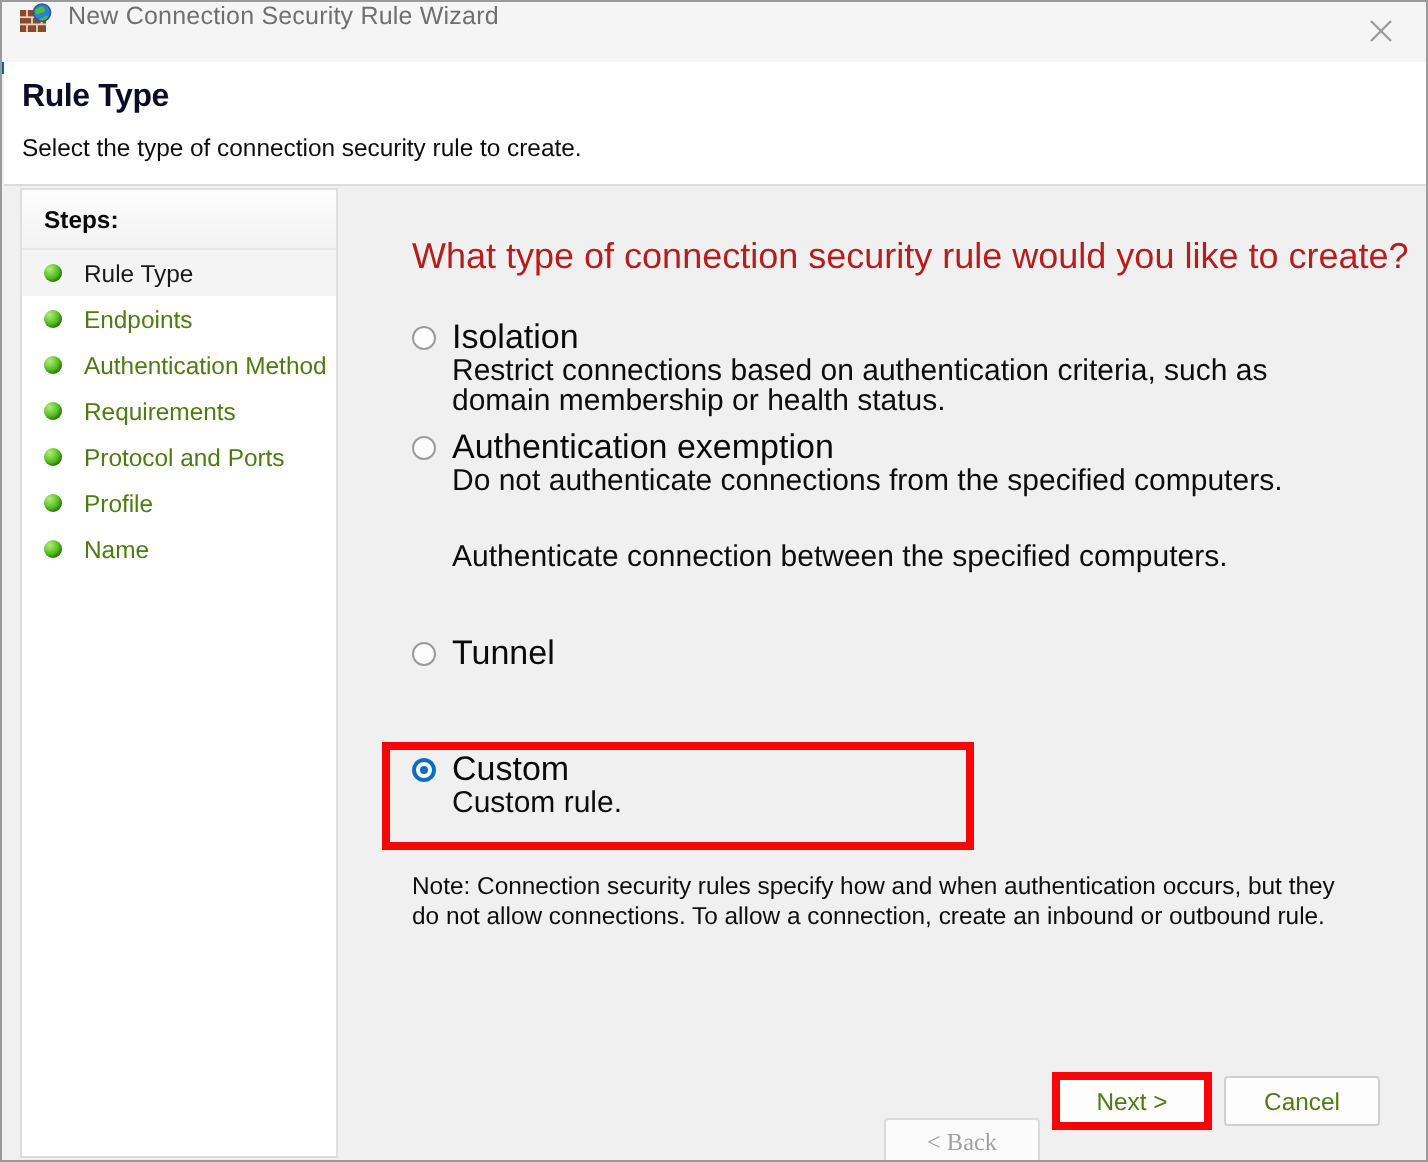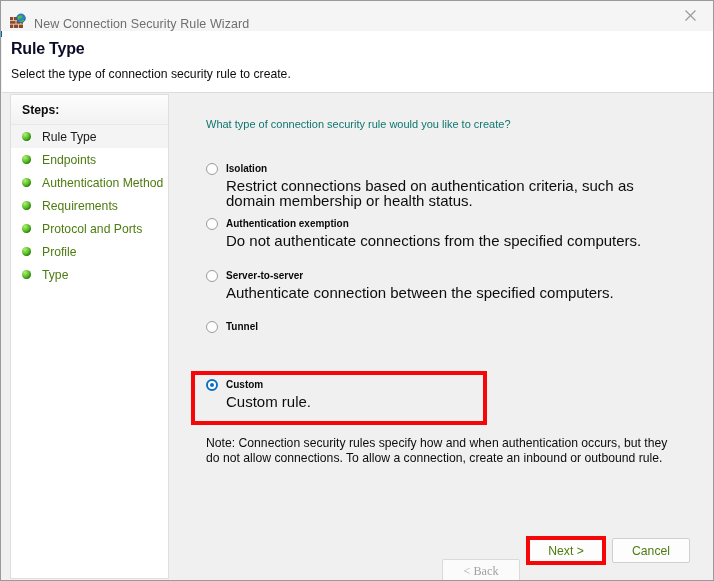--- a/index.html
+++ b/index.html
@@ -24,21 +24,21 @@
 
   
   #titlebar {
     position: absolute;
     left: 0; top: 0;
     width: 712px;
     height: 30px;
     background: #f5f5f5;
     border-bottom: 6px solid #0369a1;
     display: flex;
-    align-items: flex-end;
+    align-items: flex-start;
   }
   #app-icon {
     width: 18px;
     height: 18px;
     margin-left: 8px;
     margin-right: 7px;
     flex: 0 0 auto;
     position: relative;
   }
   #titlebar-title {
@@ -133,22 +133,22 @@
   #content {
     position: absolute;
     left: 173px; top: 93px;
     width: 540px;
     height: 488px;
     background: #f0f0f0;
   }
   #question {
     position: absolute;
     left: 32px; top: 24px;
-    font-size: 11px;
-    color: #0f766e;
+    font-size: 18px;
+    color: #b91c1c;
   }
 
   .option {
     position: absolute;
     left: 32px;
     width: 470px;
   }
   .opt-row {
     display: flex;
     align-items: flex-start;
@@ -171,22 +171,22 @@
   }
   .radio.checked::after {
     content: "";
     position: absolute;
     left: 2px; top: 2px;
     width: 4px; height: 4px;
     border-radius: 50%;
     background: #0a6fc2;
   }
   .opt-title {
-    font-size: 10px;
-    font-weight: bold;
+    font-size: 17px;
+    font-weight: normal;
     color: #0a0a0a;
     line-height: 14px;
   }
   .opt-desc {
     font-size: 15px;
     color: #0d0d0d;
     line-height: 15px;
     margin-left: 20px;
     margin-top: 2px;
     max-width: 430px;
@@ -303,21 +303,21 @@
     <div class="step-item">
       <span class="step-bullet"></span>
       <span class="step-label">Protocol and Ports</span>
     </div>
     <div class="step-item">
       <span class="step-bullet"></span>
       <span class="step-label">Profile</span>
     </div>
     <div class="step-item">
       <span class="step-bullet"></span>
-      <span class="step-label">Type</span>
+      <span class="step-label">Name</span>
     </div>
   </div>
 
   <div id="content">
     <div id="question">What type of connection security rule would you like to create?</div>
 
     <div class="option" style="top:68px;">
       <div class="opt-row">
         <span class="radio"></span>
         <span class="opt-title">Isolation</span>
@@ -327,24 +327,20 @@
 
     <div class="option" style="top:123px;">
       <div class="opt-row">
         <span class="radio"></span>
         <span class="opt-title">Authentication exemption</span>
       </div>
       <div class="opt-desc">Do not authenticate connections from the specified computers.</div>
     </div>
 
     <div class="option" style="top:175px;">
-      <div class="opt-row">
-        <span class="radio"></span>
-        <span class="opt-title">Server-to-server</span>
-      </div>
       <div class="opt-desc">Authenticate connection between the specified computers.</div>
     </div>
 
     <div class="option" style="top:226px;">
       <div class="opt-row">
         <span class="radio"></span>
         <span class="opt-title">Tunnel</span>
       </div>
     </div>
 

